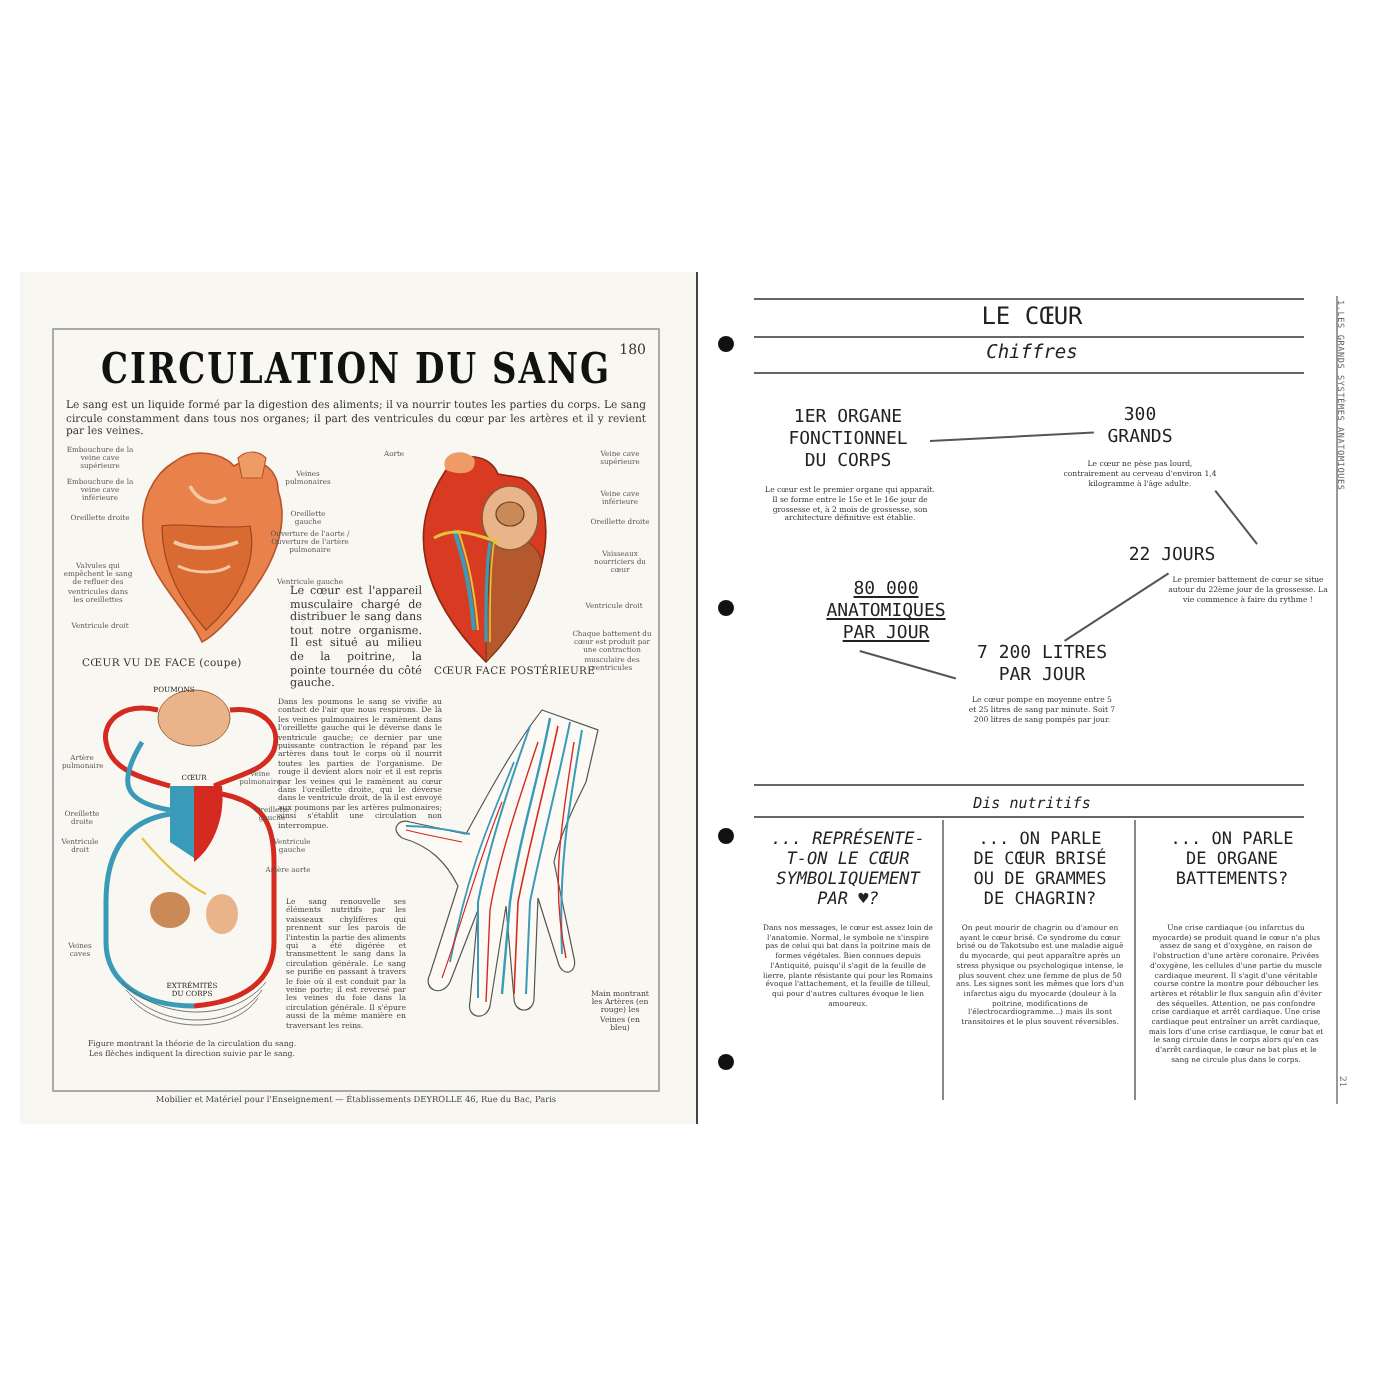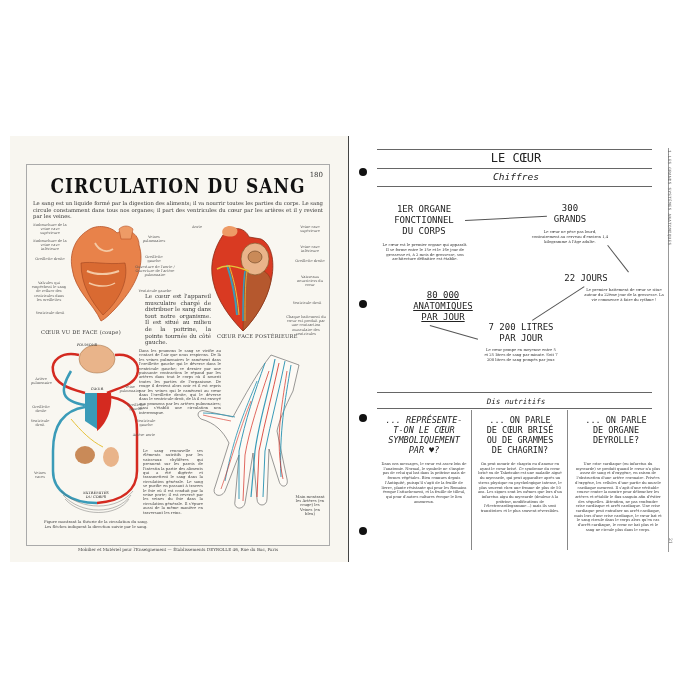--- a/index.html
+++ b/index.html
@@ -207,21 +207,21 @@
   <div>... ON PARLE</div>
   <div>DE CŒUR BRISÉ</div>
   <div>OU DE GRAMMES</div>
   <div>DE CHAGRIN?</div>
 </div>
 <div class="q-body" style="left:476px;top:462px;width:88px;">On peut mourir de chagrin ou d'amour en ayant le cœur brisé. Ce syndrome du cœur brisé ou de Takotsubo est une maladie aiguë du myocarde, qui peut apparaître après un stress physique ou psychologique intense, le plus souvent chez une femme de plus de 50 ans. Les signes sont les mêmes que lors d'un infarctus aigu du myocarde (douleur à la poitrine, modifications de l'électrocardiogramme...) mais ils sont transitoires et le plus souvent réversibles.</div>
 
 <div class="q-title" style="left:570px;top:415px;width:92px;">
   <div>... ON PARLE</div>
   <div>DE ORGANE</div>
-  <div>DEYROLLE?</div>
+  <div>BATTEMENTS?</div>
 </div>
 <div class="q-body" style="left:574px;top:462px;width:88px;">Une crise cardiaque (ou infarctus du myocarde) se produit quand le cœur n'a plus assez de sang et d'oxygène, en raison de l'obstruction d'une artère coronaire. Privées d'oxygène, les cellules d'une partie du muscle cardiaque meurent. Il s'agit d'une véritable course contre la montre pour déboucher les artères et rétablir le flux sanguin afin d'éviter des séquelles. Attention, ne pas confondre crise cardiaque et arrêt cardiaque. Une crise cardiaque peut entraîner un arrêt cardiaque, mais lors d'une crise cardiaque, le cœur bat et le sang circule dans le corps alors qu'en cas d'arrêt cardiaque, le cœur ne bat plus et le sang ne circule plus dans le corps.</div>
 
 <div class="side-rule"></div>
 <div class="side-label">
     <span>1.LES GRANDS SYSTÈMES ANATOMIQUES</span>
   </div>
 <div class="page-num">21</div>
 
 </body></html>

